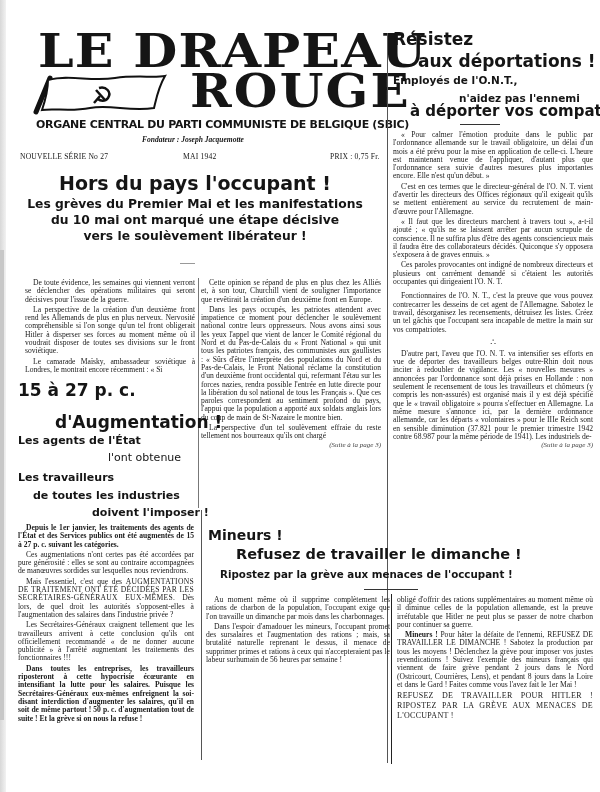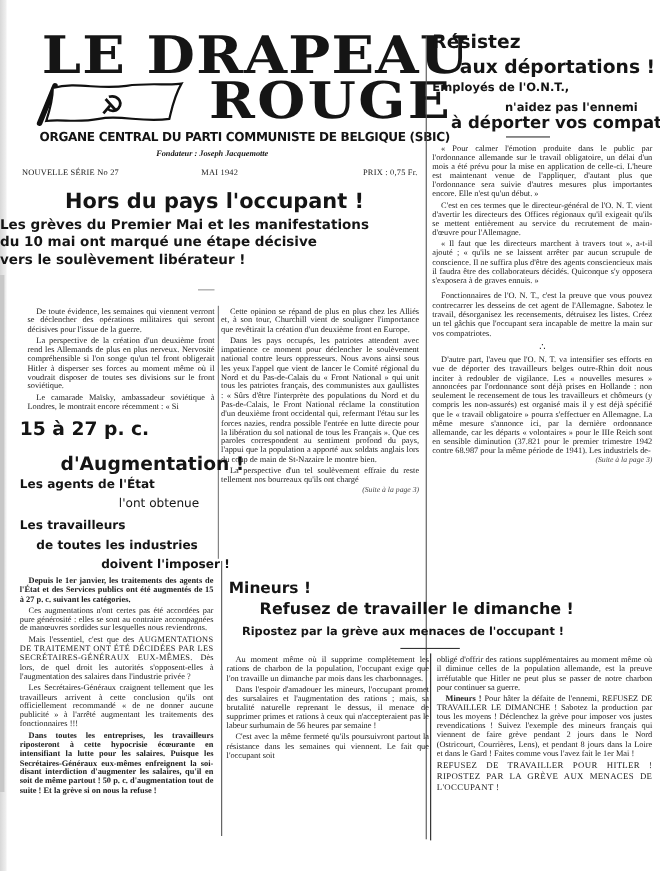--- a/index.html
+++ b/index.html
@@ -49,21 +49,21 @@
   <div class="abs mast2">ROUGE</div>
   <div class="abs organe">ORGANE CENTRAL DU PARTI COMMUNISTE DE BELGIQUE (SBIC)</div>
   <div class="abs fondateur">Fondateur : Joseph Jacquemotte</div>
   <div class="abs infoline serif" style="left:20px;">NOUVELLE SÉRIE No 27</div>
   <div class="abs infoline serif" style="left:183px;">MAI 1942</div>
   <div class="abs infoline serif" style="left:330px;">PRIX : 0,75 Fr.</div>
 
   <div class="abs vrule" style="left:387px; top:33px; height:730px; background:#555;"></div>
 
   <div class="abs h-main" style="left:0; width:390px; top:172px; text-align:center; font-size:19px; line-height:22px;">Hors du pays l'occupant !</div>
-  <div class="abs h-main" style="left:0; width:390px; top:196px; font-size:12.3px; line-height:16px;">
+  <div class="abs h-main" style="left:0; width:390px; top:196px; text-align:center; font-size:12.3px; line-height:16px;">
     <div>Les grèves du Premier Mai et les manifestations</div>
     <div>du 10 mai ont marqué une étape décisive</div>
     <div>vers le soulèvement libérateur !</div>
   </div>
   <div class="abs hrule-short" style="left:180px; top:263px; width:15px; background:#999;"></div>
 
   <div class="abs body-text" style="left:25px; top:279px; width:170px;">
     <p>De toute évidence, les semaines qui viennent verront se déclencher des opérations militaires qui seront décisives pour l'issue de la guerre.</p>
     <p>La perspective de la création d'un deuxième front rend les Allemands de plus en plus nerveux. Nervosité compréhensible si l'on songe qu'un tel front obligerait Hitler à disperser ses forces au moment même où il voudrait disposer de toutes ses divisions sur le front soviétique.</p>
     <p>Le camarade Maïsky, ambassadeur soviétique à Londres, le montrait encore récemment : « Si</p>
@@ -80,20 +80,21 @@
   <div class="abs h-main" style="left:418px; top:51px; font-size:17px; line-height:20px;">aux déportations !</div>
   <div class="abs h-main" style="left:393px; top:73px; font-size:10.5px; line-height:14px;">Employés de l'O.N.T.,</div>
   <div class="abs h-main" style="left:459px; top:91px; font-size:10.5px; line-height:14px;">n'aidez pas l'ennemi</div>
   <div class="abs h-main" style="left:410px; top:104px; font-size:15px; line-height:14px;">à déporter vos compatriotes !</div>
   <div class="abs hrule-short" style="left:460px; top:124px; width:40px;"></div>
 
   <div class="abs body-text" style="left:393px; top:131px; width:200px;">
     <p>« Pour calmer l'émotion produite dans le public par l'ordonnance allemande sur le travail obligatoire, un délai d'un mois a été prévu pour la mise en application de celle-ci. L'heure est maintenant venue de l'appliquer, d'autant plus que l'ordonnance sera suivie d'autres mesures plus importantes encore. Elle n'est qu'un début. »</p>
     <p>C'est en ces termes que le directeur-général de l'O. N. T. vient d'avertir les directeurs des Offices régionaux qu'il exigeait qu'ils se mettent entièrement au service du recrutement de main-d'œuvre pour l'Allemagne.</p>
     <p>« Il faut que les directeurs marchent à travers tout », a-t-il ajouté ; « qu'ils ne se laissent arrêter par aucun scrupule de conscience. Il ne suffira plus d'être des agents consciencieux mais il faudra être des collaborateurs décidés. Quiconque s'y opposera s'exposera à de graves ennuis. »</p>
+    <p>Ces paroles provocantes ont indigné de nombreux directeurs et plusieurs ont carrément demandé si c'étaient les autorités occupantes qui dirigeaient l'O. N. T.</p>
     <p style="margin-top:6px;">Fonctionnaires de l'O. N. T., c'est la preuve que vous pouvez contrecarrer les desseins de cet agent de l'Allemagne. Sabotez le travail, désorganisez les recensements, détruisez les listes. Créez un tel gâchis que l'occupant sera incapable de mettre la main sur vos compatriotes.</p>
     <div class="dots" style="margin:4px 0;">∴</div>
     <p>D'autre part, l'aveu que l'O. N. T. va intensifier ses efforts en vue de déporter des travailleurs belges outre-Rhin doit nous inciter à redoubler de vigilance. Les « nouvelles mesures » annoncées par l'ordonnance sont déjà prises en Hollande : non seulement le recensement de tous les travailleurs et chômeurs (y compris les non-assurés) est organisé mais il y est déjà spécifié que le « travail obligatoire » pourra s'effectuer en Allemagne. La même mesure s'annonce ici, par la dernière ordonnance allemande, car les départs « volontaires » pour le IIIe Reich sont en sensible diminution (37.821 pour le premier trimestre 1942 contre 68.987 pour la même période de 1941). Les industriels de-</p>
     <div class="suite">(Suite à la page 3)</div>
   </div>
 
   <div class="abs h-main" style="left:18px; top:380px; font-size:17px; line-height:20px;">15 à 27 p. c.</div>
   <div class="abs h-main" style="left:55px; top:412px; font-size:17px; line-height:20px;">d'Augmentation !</div>
   <div class="abs h-main" style="left:18px; top:434px; font-size:11px; line-height:14px;">Les agents de l'État</div>
   <div class="abs h-main" style="left:108px; top:451px; font-size:11px; line-height:14px; font-weight:normal;">l'ont obtenue</div>
@@ -111,21 +112,20 @@
 
   <div class="abs vrule" style="left:201px; top:510px; height:250px; background:#555;"></div>
   <div class="abs h-main" style="left:208px; top:526px; font-size:14px; line-height:18px;">Mineurs !</div>
   <div class="abs h-main" style="left:236px; top:545px; font-size:14.5px; line-height:18px;">Refusez de travailler le dimanche !</div>
   <div class="abs h-main" style="left:220px; top:567px; font-size:10.3px; line-height:14px;">Ripostez par la grève aux menaces de l'occupant !</div>
   <div class="abs hrule-short" style="left:364px; top:589px; width:54px;"></div>
 
   <div class="abs body-text" style="left:206px; top:596px; width:184px;">
     <p>Au moment même où il supprime complètement les rations de charbon de la population, l'occupant exige que l'on travaille un dimanche par mois dans les charbonnages.</p>
     <p>Dans l'espoir d'amadouer les mineurs, l'occupant promet des sursalaires et l'augmentation des rations ; mais, sa brutalité naturelle reprenant le dessus, il menace de supprimer primes et rations à ceux qui n'accepteraient pas le labeur surhumain de 56 heures par semaine !</p>
-    <p>C'est avec la même fermeté qu'ils poursuivront partout la résistance dans les semaines qui viennent. Le fait que l'occupant soit</p>
   </div>
   <div class="abs vrule" style="left:391px; top:594px; height:170px;"></div>
   <div class="abs body-text" style="left:397px; top:596px; width:196px;">
     <p style="text-indent:0;">obligé d'offrir des rations supplémentaires au moment même où il diminue celles de la population allemande, est la preuve irréfutable que Hitler ne peut plus se passer de notre charbon pour continuer sa guerre.</p>
     <p><span class="bold">Mineurs !</span><span> Pour hâter la défaite de l'ennemi, REFUSEZ DE TRAVAILLER LE DIMANCHE ! Sabotez la production par tous les moyens ! Déclenchez la grève pour imposer vos justes revendications ! Suivez l'exemple des mineurs français qui viennent de faire grève pendant 2 jours dans le Nord (Ostricourt, Courrières, Lens), et pendant 8 jours dans la Loire et dans le Gard ! Faites comme vous l'avez fait le 1er Mai !</span></p>
     <p class="caps" style="text-indent:0; font-size:8px; line-height:10px;">REFUSEZ DE TRAVAILLER POUR HITLER ! RIPOSTEZ PAR LA GRÈVE AUX MENACES DE L'OCCUPANT !</p>
   </div>
 </div>
 
 </body></html>

